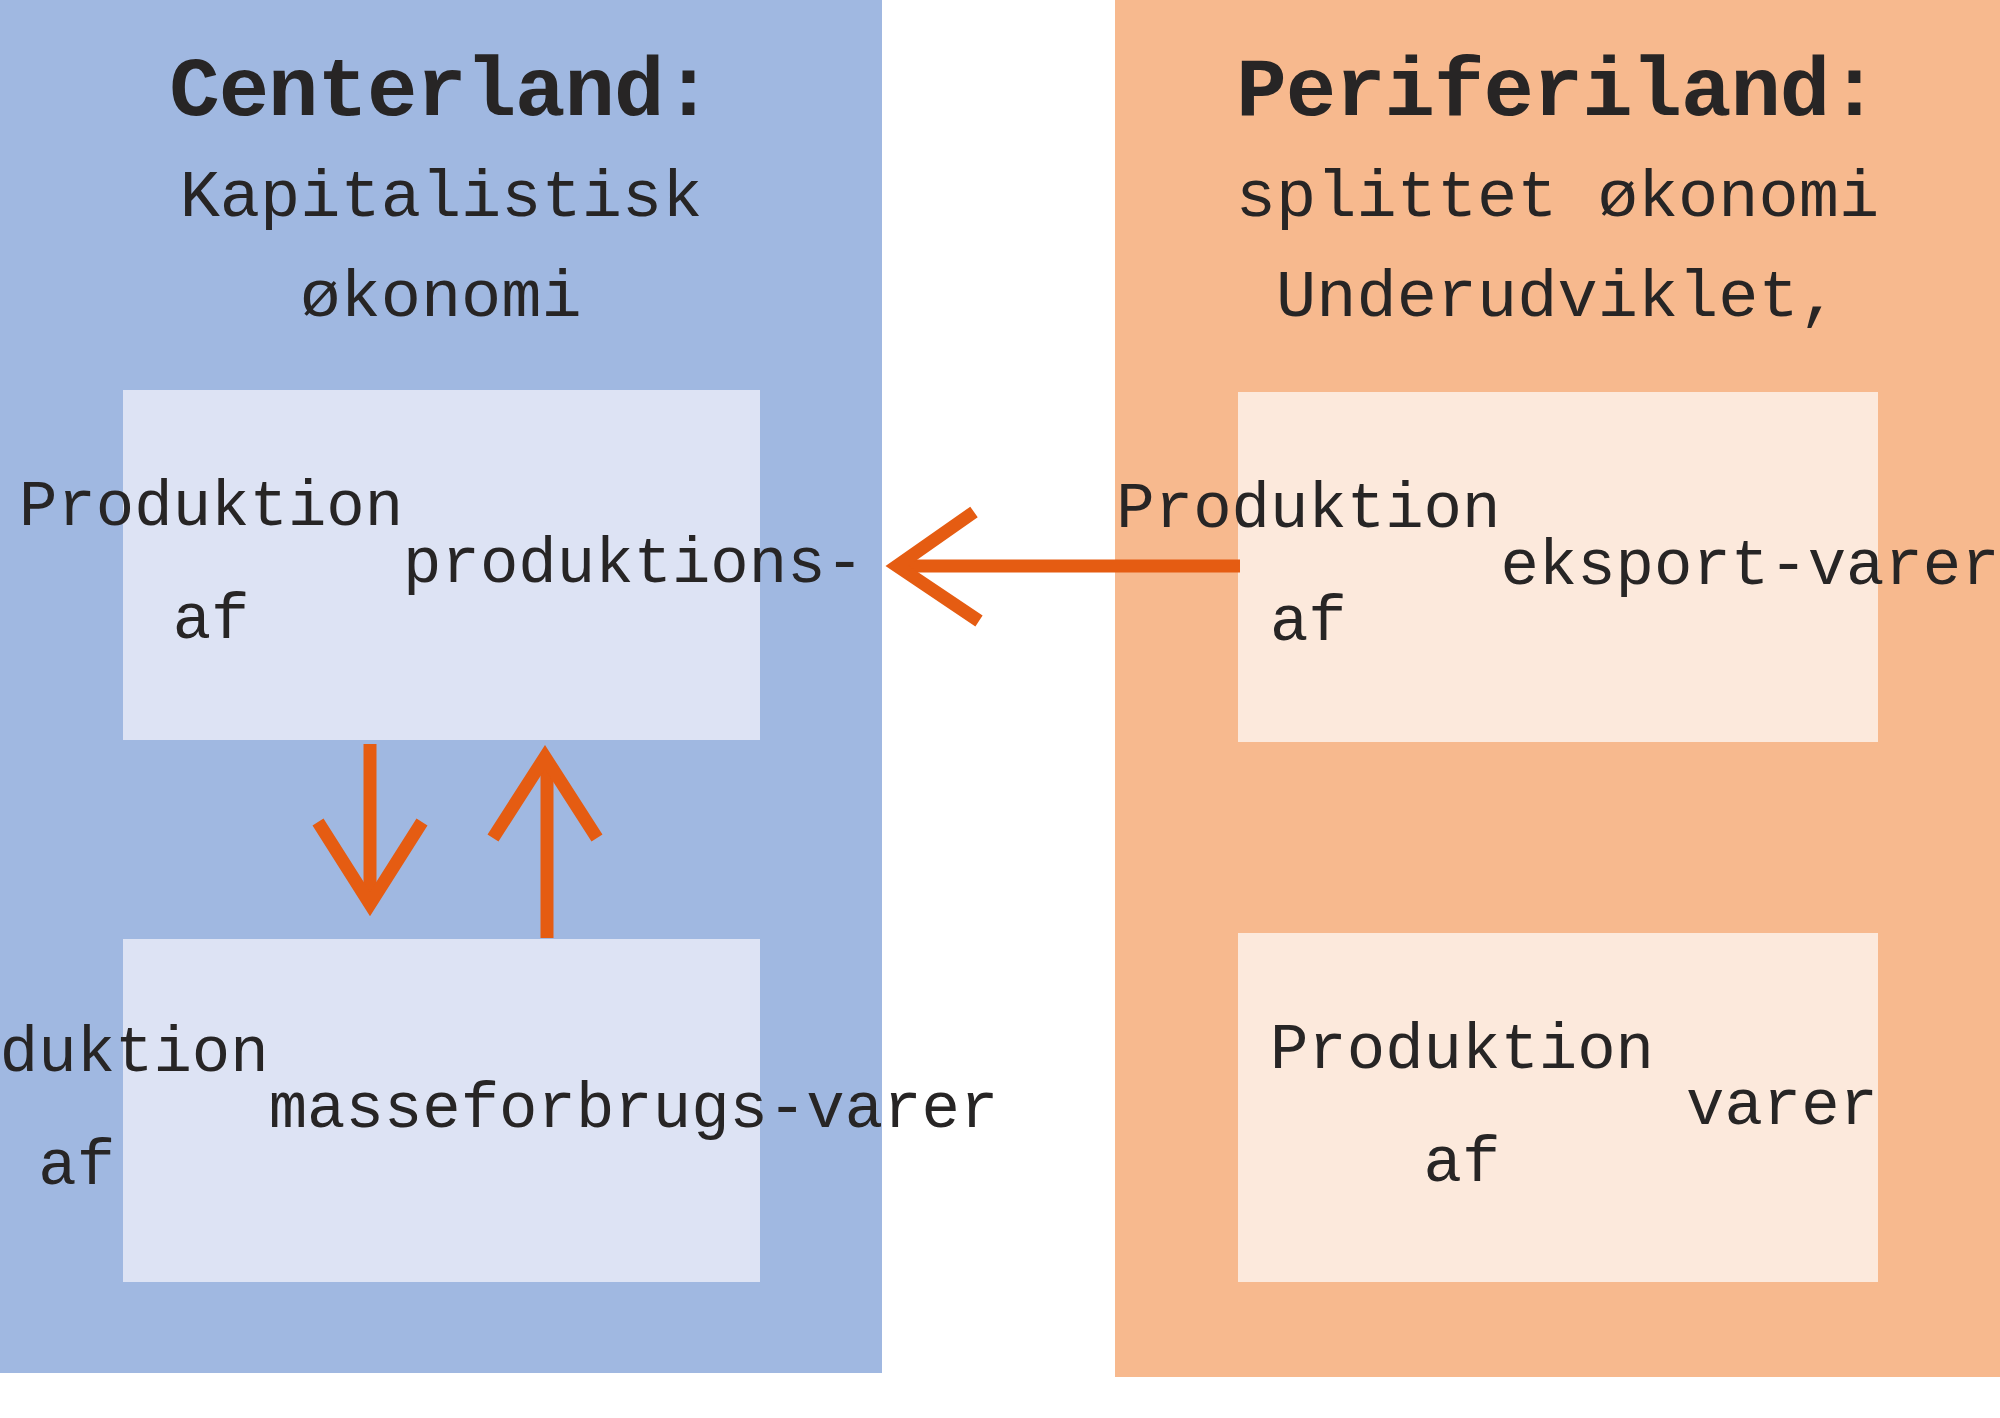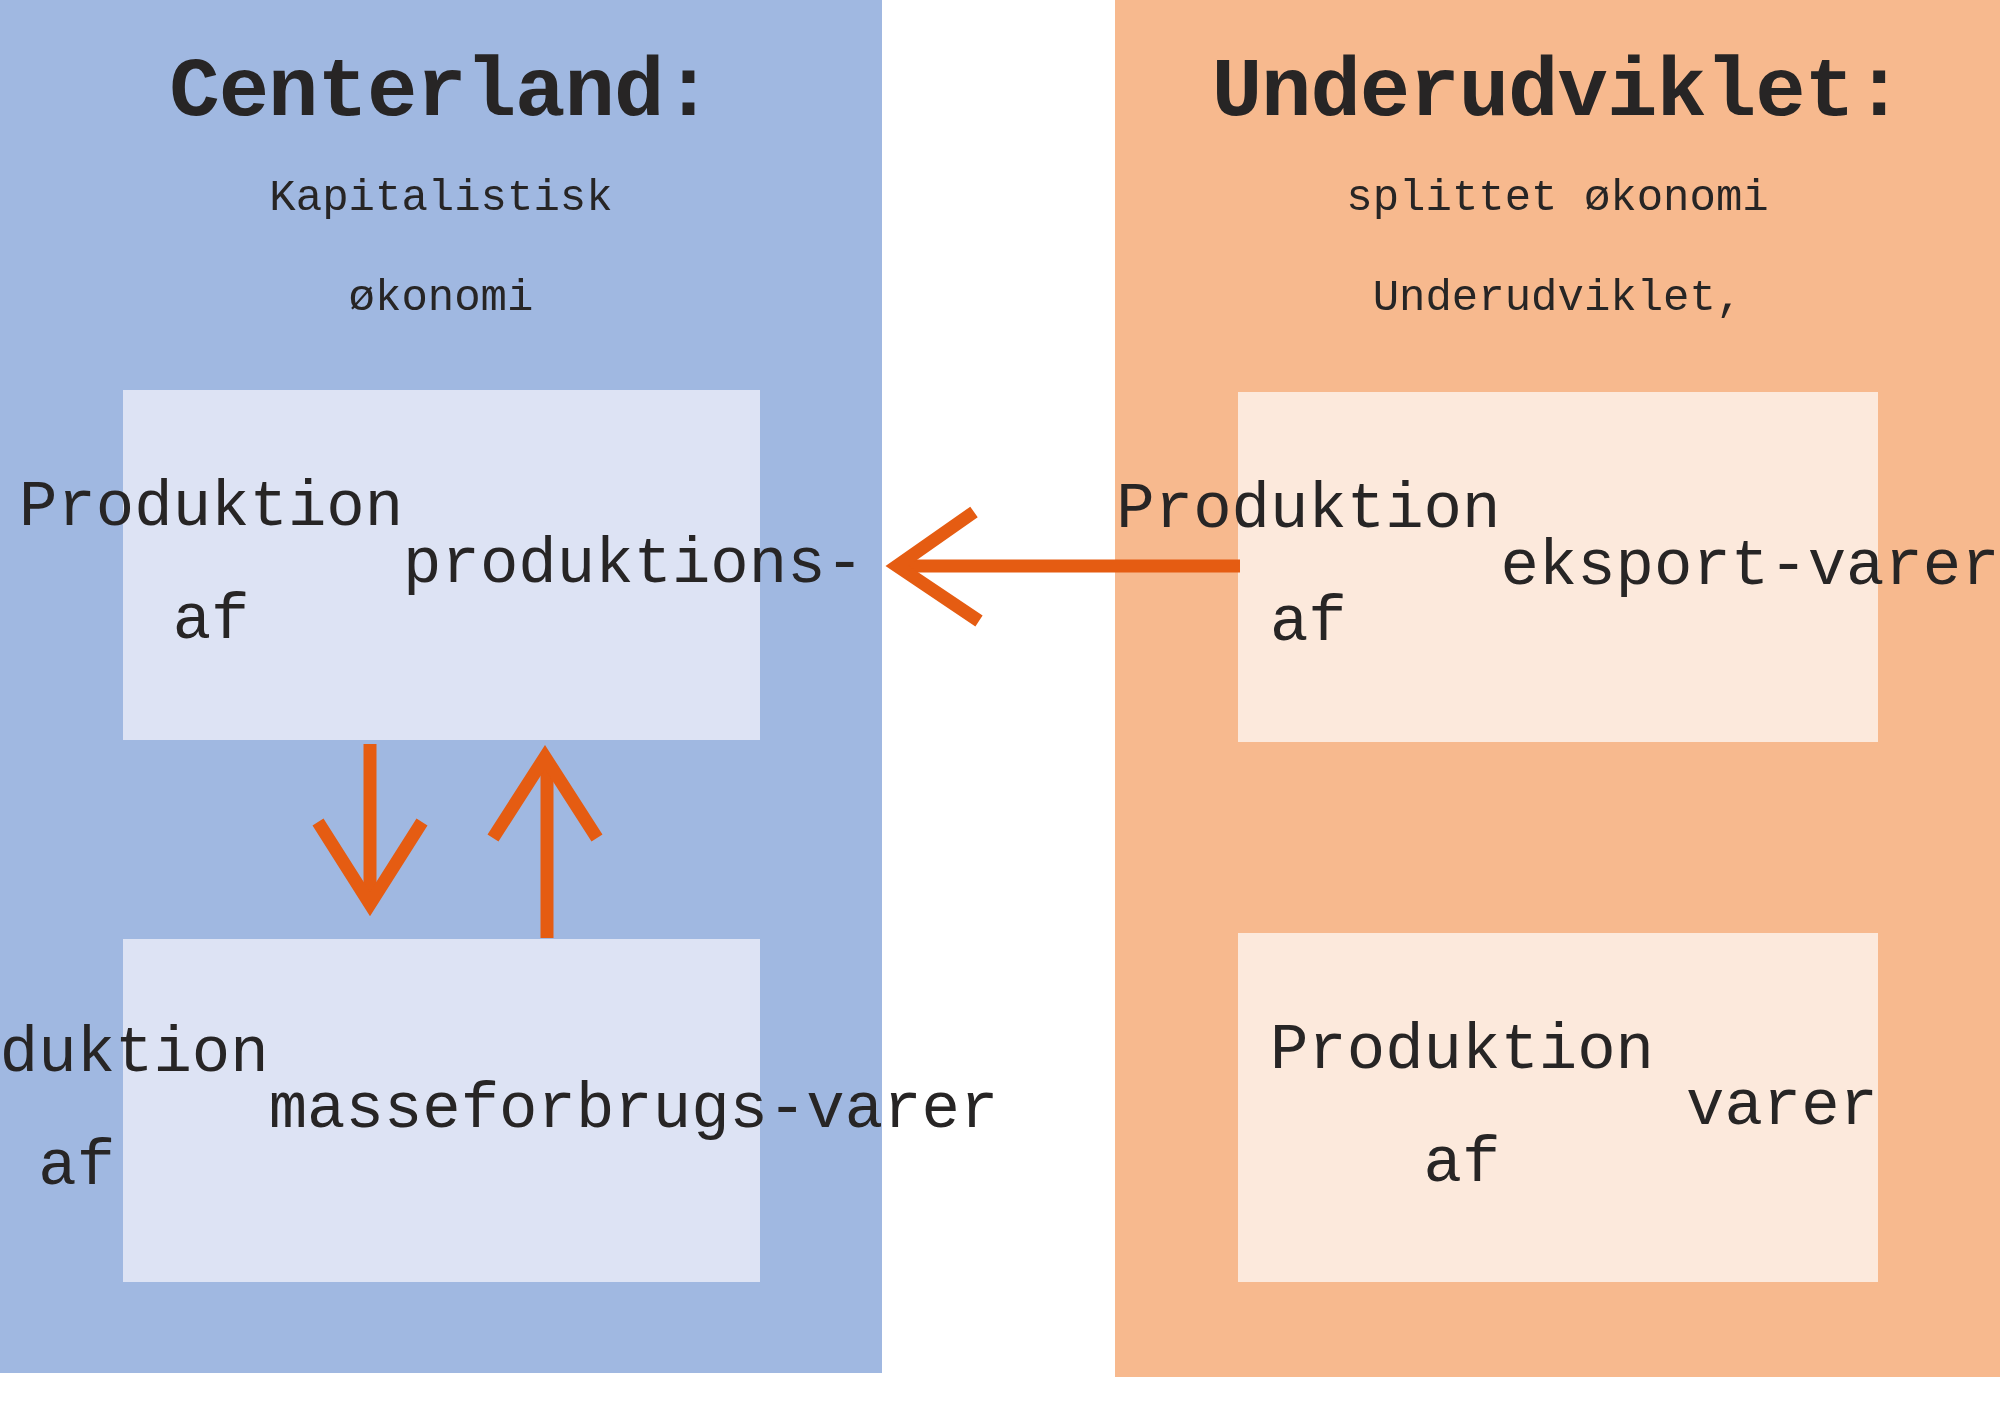--- a/index.html
+++ b/index.html
@@ -40,21 +40,21 @@
   }
   .title-left  { left: 0;      width: 882px; }
   .title-right { left: 1115px; width: 885px; }
   .title .heading {
     font-weight: bold;
     font-size: 84px;
     line-height: 110px;
     letter-spacing: -1px;
   }
   .title .subline {
-    font-size: 44px;
+    font-size: 67px;
     line-height: 100px;
   }
   .box {
     position: absolute;
     display: flex;
     flex-direction: row;
     align-items: center;
     justify-content: center;
     text-align: center;
     font-size: 64px;
@@ -91,21 +91,21 @@
   <div class="panel panel-left"></div>
   <div class="panel panel-right"></div>
 
   <div class="title title-left">
     <div class="heading">Centerland:</div>
     <div class="subline">Kapitalistisk</div>
     <div class="subline">økonomi</div>
   </div>
 
   <div class="title title-right">
-    <div class="heading">Underudviklet:</div>
+    <div class="heading">Periferiland:</div>
     <div class="subline">splittet økonomi</div>
     <div class="subline">Underudviklet,</div>
   </div>
 
   <div class="box box-blue box-left-top">
     <span>Produktion af</span>
     <span>produktions-</span>
   </div>
 
   <div class="box box-blue box-left-bottom">

